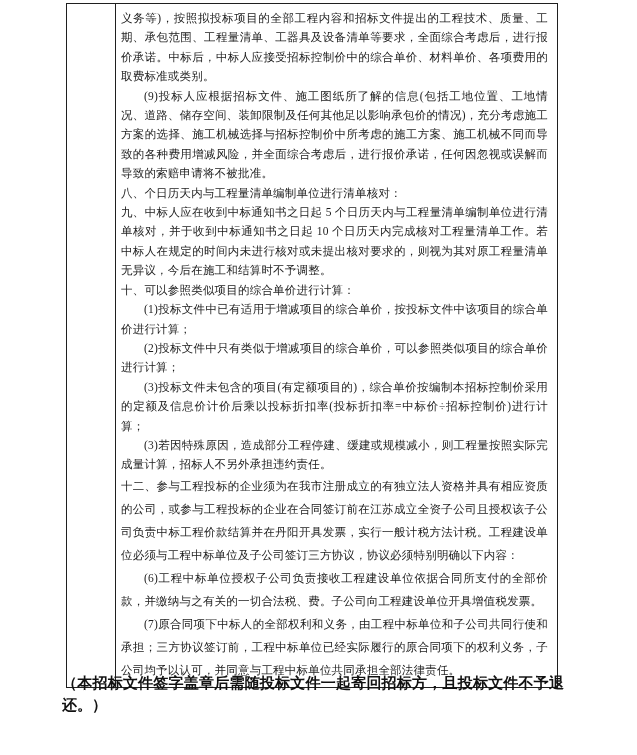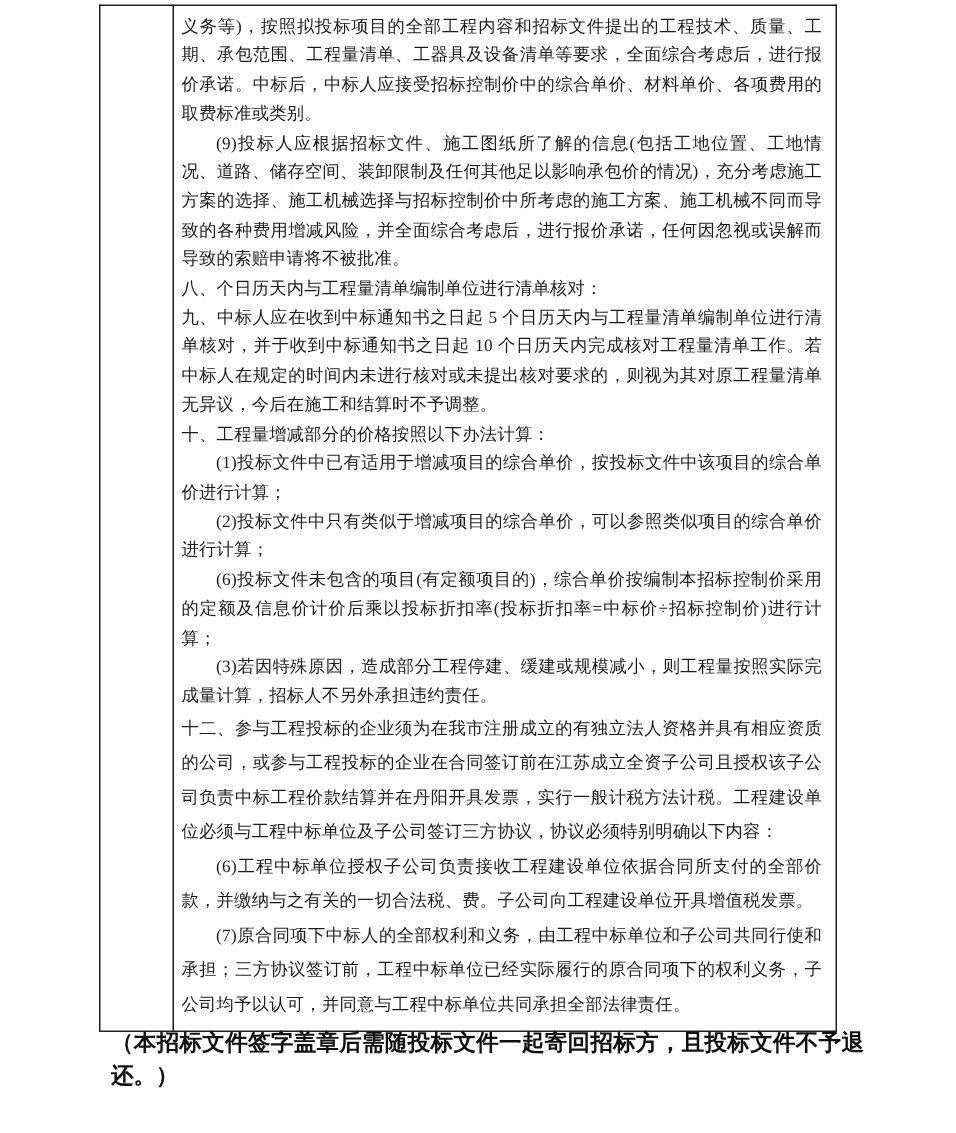--- a/index.html
+++ b/index.html
@@ -45,45 +45,45 @@
     text-indent: 2em;
   }
   .cell-content p.loose {
     line-height: 23px;
   }
   .footer-note {
     position: absolute;
     left: 62px;
     top: 672px;
     width: 502px;
-    margin: 12px;
+    margin: 0;
     font-family: "DejaVu Sans", "Liberation Sans", sans-serif;
     font-weight: bold;
     font-size: 15px;
     line-height: 22px;
     color: #111111;
     text-align: justify;
   }
 </style>
 </head>
 <body>
 
 <table class="doc-table">
   <tbody>
       <tr>
     <td class="cell-left"></td>
     <td class="cell-content">
       <p>义务等)，按照拟投标项目的全部工程内容和招标文件提出的工程技术、质量、工期、承包范围、工程量清单、工器具及设备清单等要求，全面综合考虑后，进行报价承诺。中标后，中标人应接受招标控制价中的综合单价、材料单价、各项费用的取费标准或类别。</p>
       <p class="indent">(9)投标人应根据招标文件、施工图纸所了解的信息(包括工地位置、工地情况、道路、储存空间、装卸限制及任何其他足以影响承包价的情况)，充分考虑施工方案的选择、施工机械选择与招标控制价中所考虑的施工方案、施工机械不同而导致的各种费用增减风险，并全面综合考虑后，进行报价承诺，任何因忽视或误解而导致的索赔申请将不被批准。</p>
       <p>八、个日历天内与工程量清单编制单位进行清单核对：</p>
       <p>九、中标人应在收到中标通知书之日起 5 个日历天内与工程量清单编制单位进行清单核对，并于收到中标通知书之日起 10 个日历天内完成核对工程量清单工作。若中标人在规定的时间内未进行核对或未提出核对要求的，则视为其对原工程量清单无异议，今后在施工和结算时不予调整。</p>
-      <p>十、工程量增减部分的价格按照以下办法计算：</p>
+      <p>十、可以参照类似项目的综合单价进行计算：</p>
       <p class="indent">(1)投标文件中已有适用于增减项目的综合单价，按投标文件中该项目的综合单价进行计算；</p>
       <p class="indent">(2)投标文件中只有类似于增减项目的综合单价，可以参照类似项目的综合单价进行计算；</p>
-      <p class="indent">(6)投标文件未包含的项目(有定额项目的)，综合单价按编制本招标控制价采用的定额及信息价计价后乘以投标折扣率(投标折扣率=中标价÷招标控制价)进行计算；</p>
+      <p class="indent">(3)投标文件未包含的项目(有定额项目的)，综合单价按编制本招标控制价采用的定额及信息价计价后乘以投标折扣率(投标折扣率=中标价÷招标控制价)进行计算；</p>
       <p class="indent">(3)若因特殊原因，造成部分工程停建、缓建或规模减小，则工程量按照实际完成量计算，招标人不另外承担违约责任。</p>
       <p class="loose">十二、参与工程投标的企业须为在我市注册成立的有独立法人资格并具有相应资质的公司，或参与工程投标的企业在合同签订前在江苏成立全资子公司且授权该子公司负责中标工程价款结算并在丹阳开具发票，实行一般计税方法计税。工程建设单位必须与工程中标单位及子公司签订三方协议，协议必须特别明确以下内容：</p>
       <p class="indent loose">(6)工程中标单位授权子公司负责接收工程建设单位依据合同所支付的全部价款，并缴纳与之有关的一切合法税、费。子公司向工程建设单位开具增值税发票。</p>
       <p class="indent loose">(7)原合同项下中标人的全部权利和义务，由工程中标单位和子公司共同行使和承担；三方协议签订前，工程中标单位已经实际履行的原合同项下的权利义务，子公司均予以认可，并同意与工程中标单位共同承担全部法律责任。</p>
     </td>
   </tr>
 </tbody>
   </table>
 
 <p class="footer-note">（本招标文件签字盖章后需随投标文件一起寄回招标方，且投标文件不予退还。）</p>

